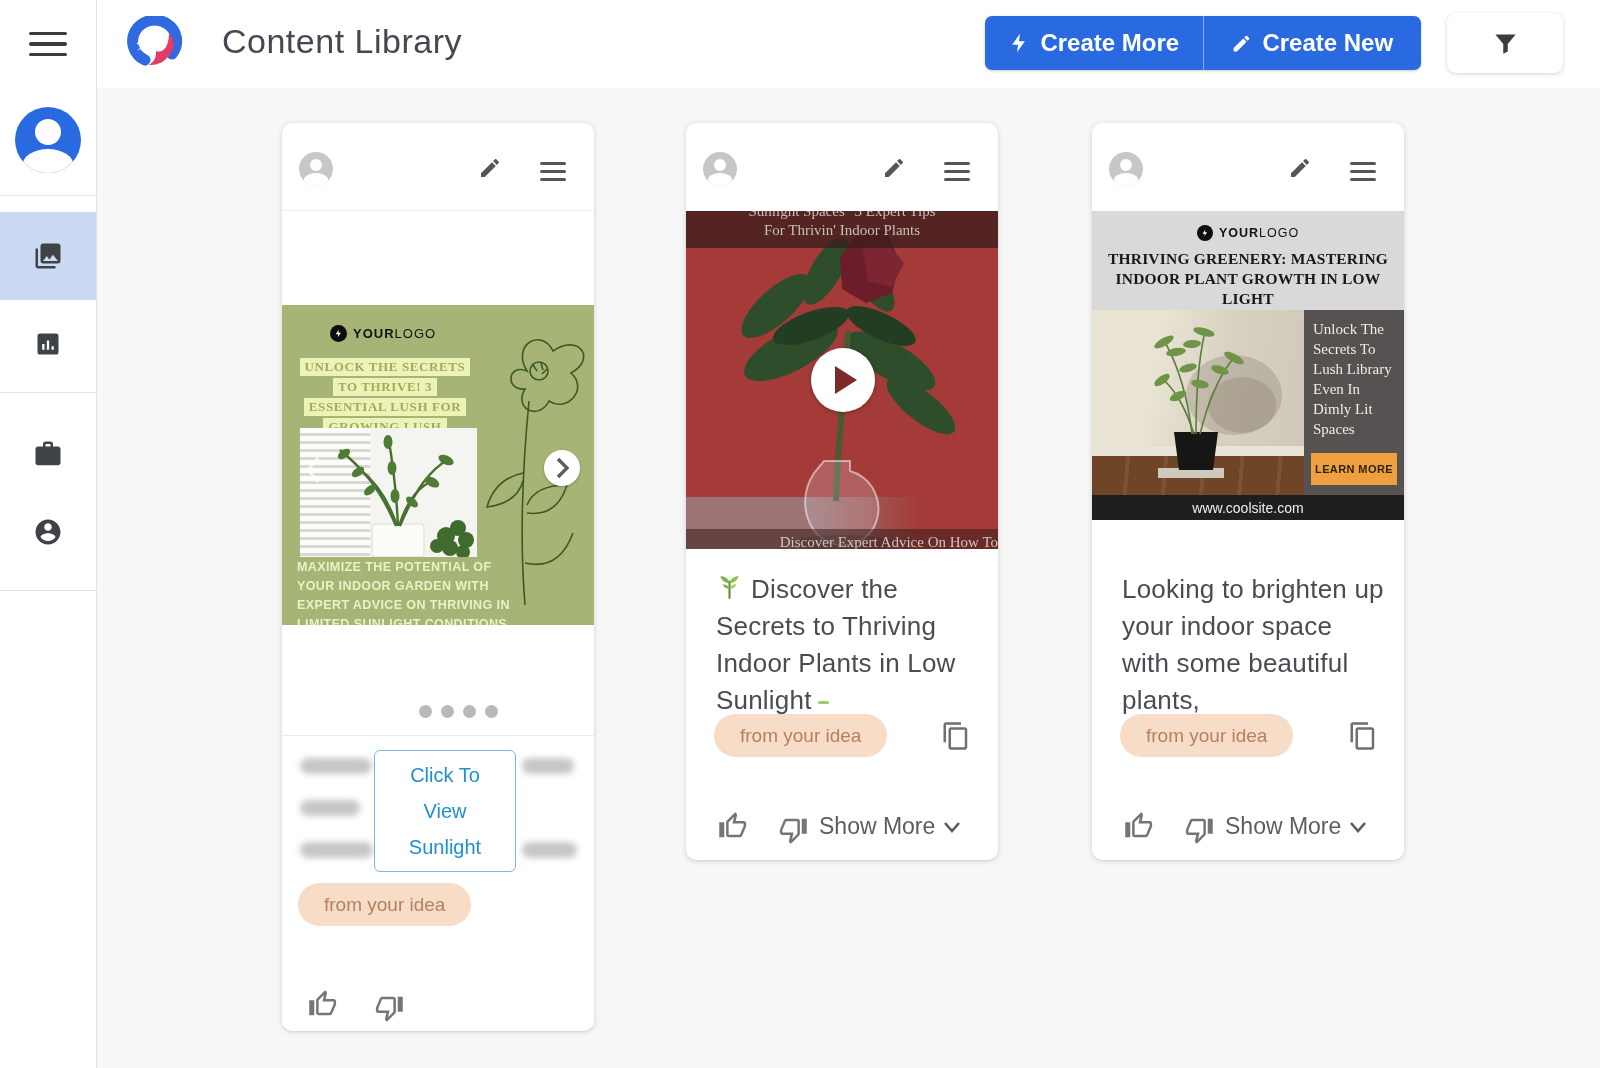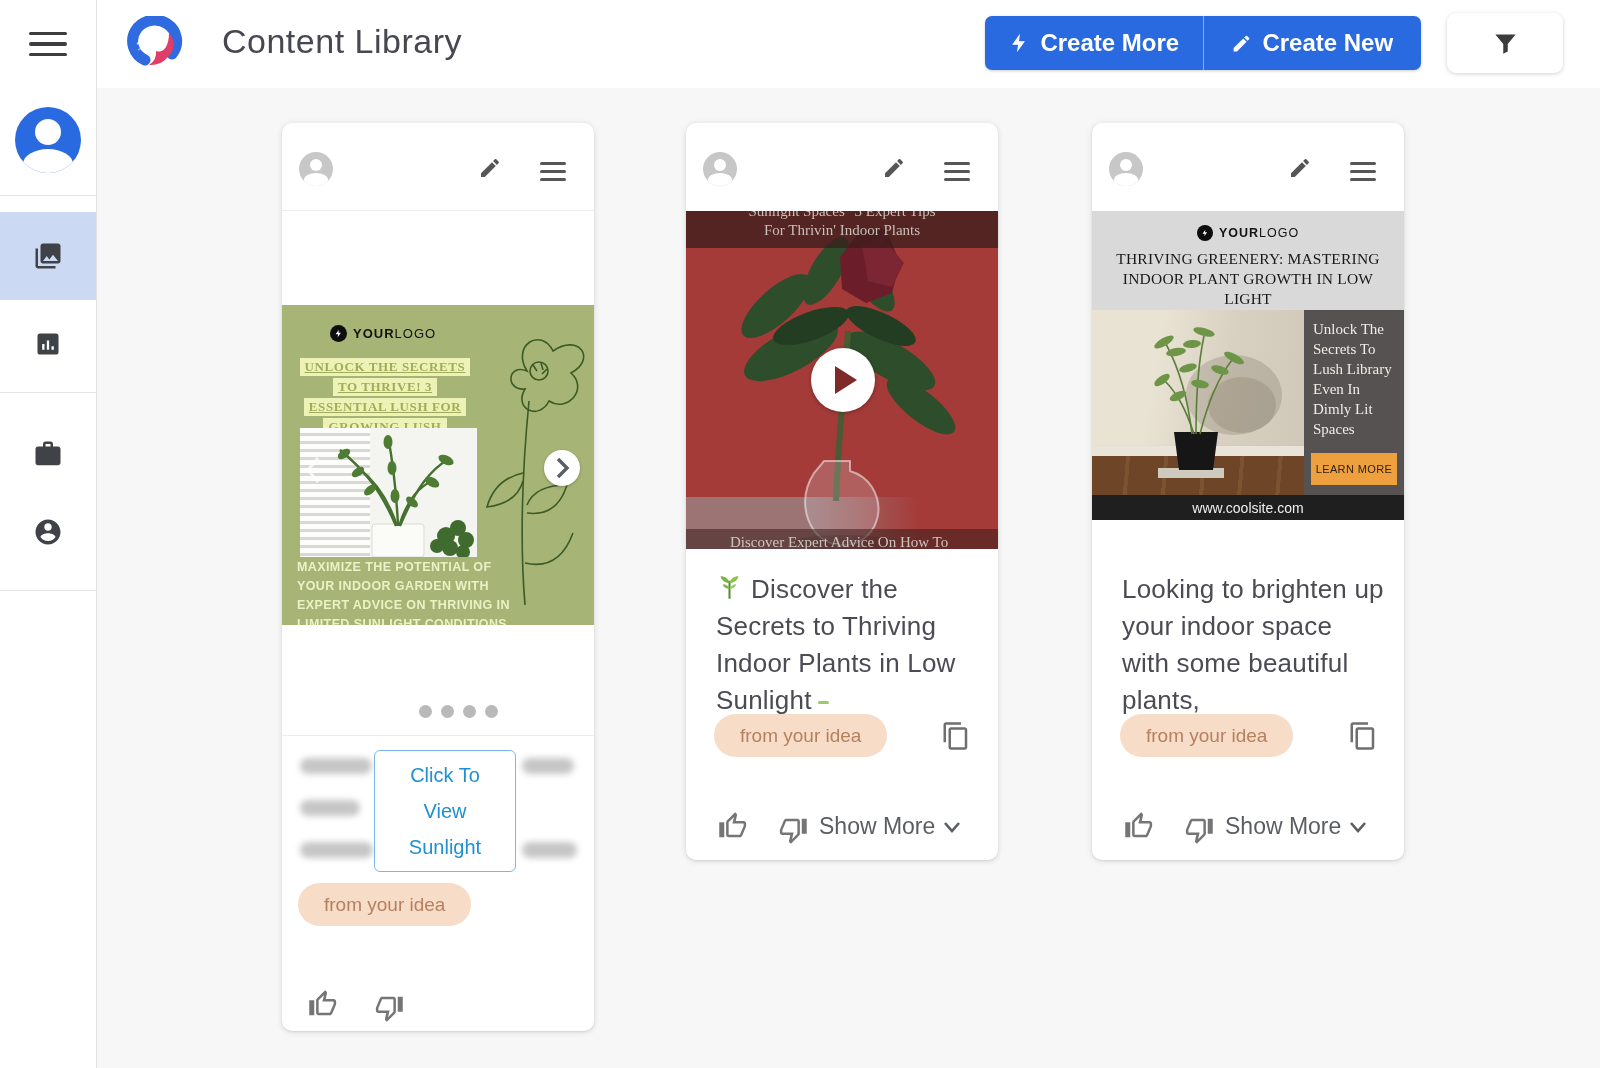--- a/index.html
+++ b/index.html
@@ -37,52 +37,52 @@
 
   
   .idea-pill { position:absolute; height:43px; background:#f7dcc8; border-radius:22px; color:#b5815f; font-size:19px; display:flex; align-items:center; justify-content:center; padding:0 26px; }
   .thumb { position:absolute; width:30px; height:30px; cursor:pointer; }
   .showmore { position:absolute; font-size:23px; color:#5a5e63; display:flex; align-items:center; gap:8px; cursor:pointer; }
 
   
   .green-img { position:absolute; left:0; top:182px; width:312px; height:320px; background:#a6b575; overflow:hidden; }
   .brandline { display:flex; align-items:center; gap:6px; font-size:13px; letter-spacing:1px; color:#121212; }
   .bolt-circle { width:17px; height:17px; border-radius:50%; background:#0d0d0d; display:flex; align-items:center; justify-content:center; }
-  .hl-line { display:inline-block; background:#edf3b6; color:#a2ab5a; font-family:"Liberation Serif","DejaVu Serif",serif; font-weight:bold; font-size:13px; letter-spacing:.6px; padding:1px 5px; margin-bottom:1px;text-decoration:underline; }
+  .hl-line { display:inline-block; background:#edf3b6; color:#a2ab5a; font-family:"Liberation Serif","DejaVu Serif",serif; font-weight:bold; font-size:13px; letter-spacing:.6px; padding:1px 5px; margin-bottom:1px; }
   .g-body { font-size:12.5px; font-weight:bold; color:#ebf1c6; letter-spacing:.4px; line-height:19px; }
   .photo1 { position:absolute; left:18px; top:123px; width:177px; height:129px; background:#f4f4f0; }
   .blinds { position:absolute; left:0; top:0; width:70px; height:129px; background:repeating-linear-gradient(#fdfdfb 0 5px,#d9d9d3 5px 8px); }
   .car-arrow { position:absolute; width:36px; height:36px; border-radius:50%; background:#fff; box-shadow:0 1px 3px rgba(0,0,0,.25); display:flex; align-items:center; justify-content:center; cursor:pointer; }
   .dots { position:absolute; top:582px; left:137px; display:flex; gap:9px; }
   .dots i { width:13px; height:13px; border-radius:50%; background:#b9b9b9; cursor:pointer; }
   .cap-divider { position:absolute; left:0; top:612px; width:100%; height:1px; background:#ececec; }
   .blurbar { position:absolute; height:16px; border-radius:8px; background:#c6c6c6; filter:blur(3px); }
   .cap-box { position:absolute; left:92px; top:627px; width:142px; height:122px; background:#fff; border:1.5px solid #79b7e8; border-radius:6px; display:flex; flex-direction:column; align-items:center; justify-content:center; gap:13px; color:#2090d0; font-size:20px; cursor:pointer; }
 
   
   .video-img { position:absolute; left:0; top:88px; width:312px; height:338px; background:#a43b38; overflow:hidden; }
   .video-img .floor { position:absolute; left:0; bottom:0; width:75%; height:52px; background:linear-gradient(to right,#9c7473 55%,rgba(156,116,115,0)); }
   .v-band-top { position:absolute; left:0; top:0; width:100%; height:37px; background:rgba(57,29,27,.74); overflow:hidden; text-align:center; font-family:"Liberation Serif","DejaVu Serif",serif; color:#c9bfba; font-size:15px; line-height:19px; }
   .v-band-top > div { margin-top:-9px; }
-  .v-band-bottom { position:absolute; left:0; bottom:0; width:100%; height:20px; background:rgba(57,29,27,.55); overflow:hidden; text-align:left; font-family:"Liberation Serif","DejaVu Serif",serif; color:#cfc5bf; font-size:15px; line-height:26px;padding-left:44px; }
+  .v-band-bottom { position:absolute; left:0; bottom:0; width:100%; height:20px; background:rgba(57,29,27,.55); overflow:hidden; text-align:right; font-family:"Liberation Serif","DejaVu Serif",serif; color:#cfc5bf; font-size:15px; line-height:26px; }
   .play-btn { position:absolute; left:125px; top:137px; width:64px; height:64px; border-radius:50%; background:#fff; display:flex; align-items:center; justify-content:center; cursor:pointer; box-shadow:0 1px 4px rgba(0,0,0,.3); }
   .play-tri { width:0; height:0; border-left:22px solid #7e2a28; border-top:14px solid transparent; border-bottom:14px solid transparent; margin-left:6px; }
   .post-title { position:absolute; left:30px; top:448px; width:262px; font-size:26px; line-height:37px; color:#4b4b54; letter-spacing:.2px; }
   .title-dash { position:absolute; left:132px; top:578px; width:11px; height:3px; background:#9ccc65; border-radius:2px; }
   .copy-ic { position:absolute; width:30px; height:30px; cursor:pointer; }
 
   
   .ad-img { position:absolute; left:0; top:88px; width:312px; height:309px; overflow:hidden; }
   .ad-top { position:absolute; left:0; top:0; width:100%; height:99px; background:#d9d9d9; text-align:center; }
-  .ad-title { margin-top:8px; padding:0 14px; font-family:"Liberation Serif","DejaVu Serif",serif; font-weight:normal; font-size:15.5px; line-height:20px; color:#181818; letter-spacing:.2px; }
+  .ad-title { margin-top:8px; padding:0 14px; font-family:"Liberation Serif","DejaVu Serif",serif; font-weight:bold; font-size:15.5px; line-height:20px; color:#181818; letter-spacing:.2px; }
   .ad-photo { position:absolute; left:0; top:99px; width:212px; height:185px; background:linear-gradient(100deg,#e9e3d3 0 30%,#d8d1c1 60%,#cfc8b8); }
   .ad-photo .baseboard { position:absolute; left:0; top:136px; width:100%; height:10px; background:#e8e4da; box-shadow:0 1px 2px rgba(0,0,0,.2); }
   .ad-photo .floor { position:absolute; left:0; top:146px; width:100%; height:39px; background:repeating-linear-gradient(95deg,#6e4526 0 34px,#7d5230 34px 38px); }
   .ad-side { position:absolute; left:212px; top:99px; width:100px; height:185px; background:#565251; padding:9px 9px 8px; font-family:"Liberation Serif","DejaVu Serif",serif; font-size:15px; line-height:20px; color:#f0ebe4; }
-  .learn-btn { position:absolute; left:7px; bottom:10px; width:86px; background:#ee9f3e; color:#2e2415; font-family:"Liberation Sans",sans-serif; font-size:11px; font-weight:normal; text-align:center; padding:6px 0; letter-spacing:.4px; cursor:pointer; }
+  .learn-btn { position:absolute; left:7px; bottom:10px; width:86px; background:#ee9f3e; color:#2e2415; font-family:"Liberation Sans",sans-serif; font-size:11px; font-weight:bold; text-align:center; padding:6px 0; letter-spacing:.4px; cursor:pointer; }
   .ad-bar { position:absolute; left:0; top:284px; width:100%; height:25px; background:#1f1f1f; color:#efefef; font-size:14px; display:flex; align-items:center; justify-content:center; }
 </style>
 </head>
 <body>
 
 <div class="sidebar">
   <div class="sb-item burger" style="top:4px;height:80px;">
     <div>
         <span></span>
         <span></span>

